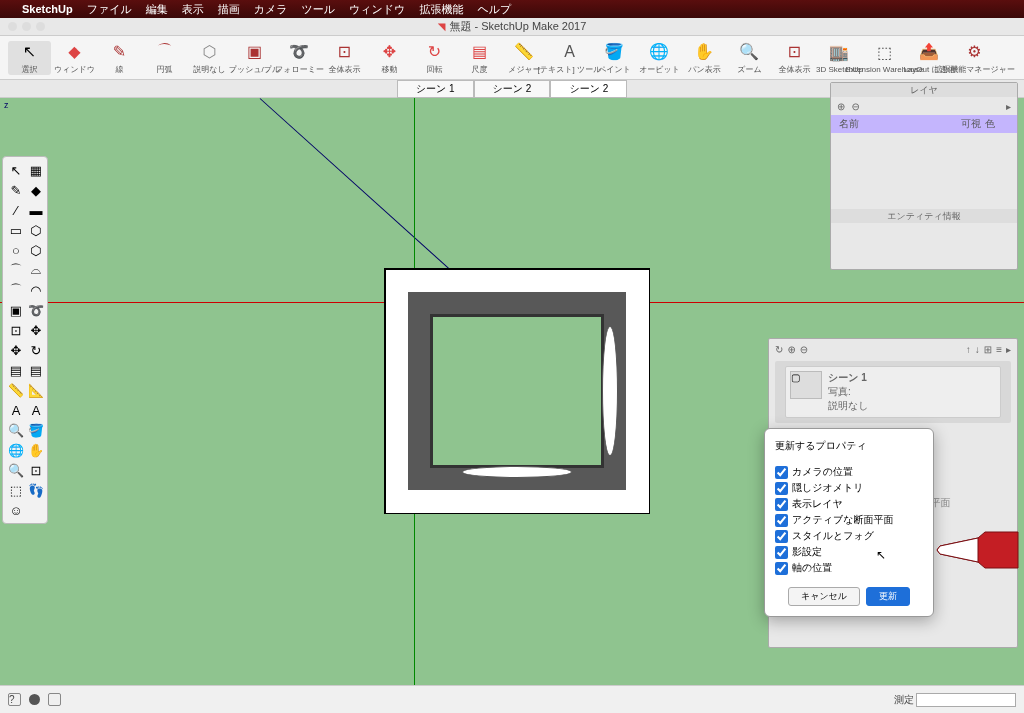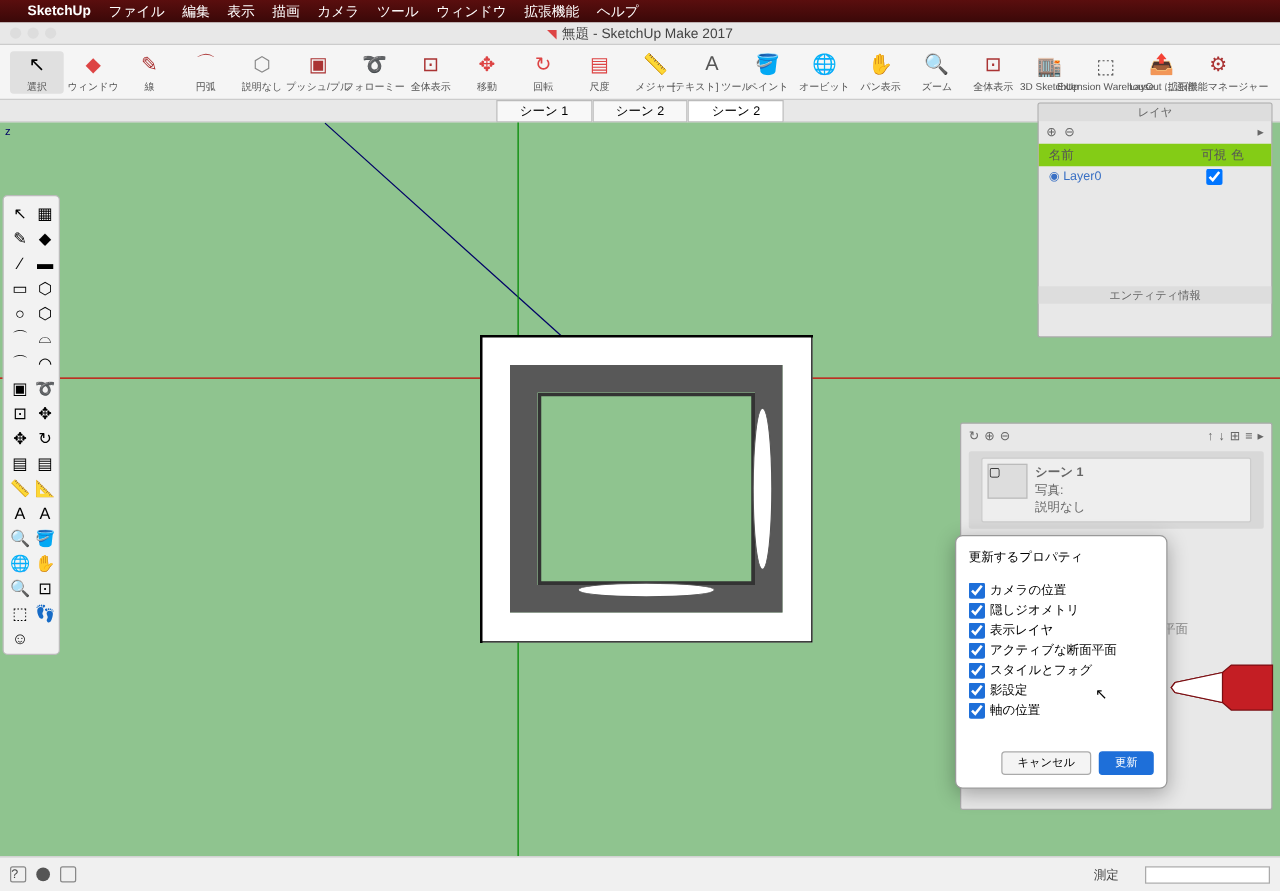--- a/index.html
+++ b/index.html
@@ -46,26 +46,26 @@
 .scene-item .thumb{width:32px;height:28px;background:#ddd;border:1px solid #bbb}
 .scene-item .info{font-size:9px;color:#666}
 .scene-item .name{font-weight:bold}
 .props{padding:4px 8px;font-size:9px;color:#888}
 .props .line{display:flex;align-items:center;gap:4px;margin:1px 0}
 .props input[type=checkbox]{width:10px;height:10px}
 .dialog{position:absolute;top:428px;right:90px;width:170px;background:#fff;border:1px solid #999;border-radius:6px;box-shadow:0 4px 16px rgba(0,0,0,0.3);padding:10px;z-index:100}
 .dialog .dtitle{font-size:10px;margin-bottom:12px}
 .dialog .opt{display:flex;align-items:center;gap:4px;margin:2px 0;font-size:9px}
 .dialog .opt input{accent-color:#1e6fd9}
-.dialog .btns{display:flex;justify-content:flex-end;gap:6px;margin-top:26px}
+.dialog .btns{display:flex;justify-content:center;gap:6px;margin-top:12px}
 .dialog button{font-size:9px;padding:2px 12px;border-radius:3px;border:1px solid #aaa;background:#f4f4f4;cursor:pointer}
 .dialog button.primary{background:#1e6fd9;color:#fff;border-color:#1e6fd9}
 .hand{position:absolute;top:520px;right:-6px;z-index:200}
 .statusbar{position:absolute;bottom:0;left:0;right:0;height:28px;background:#f0f0f0;border-top:1px solid #ccc;display:flex;align-items:center;padding:0 8px;font-size:10px;color:#444;gap:8px}
-.statusbar .msmt{margin-left:auto;display:flex;align-items:center;gap:21px}
+.statusbar .msmt{margin-left:auto;display:flex;align-items:center;gap:2px}
 .statusbar .msmt .box{width:100px;height:14px;background:#fff;border:1px solid #aaa}
 .sicon{width:13px;height:13px;border:1px solid #888;border-radius:2px}
 .ci{width:11px;height:11px;border-radius:50%;background:#555}
 svg{display:block}
 </style>
 </head>
 <body>
 
 <div class="menubar">
 <span class="apple"></span>
@@ -241,29 +241,24 @@
     <div class="tbtn"></div>
   </div>
 
 <div class="panel layers">
 <div class="panel-title">レイヤ</div>
 <div class="panel-hdr">
       <span>⊕</span>
       <span>⊖</span>
       <span style="margin-left:auto">▸</span>
     </div>
-<div class="row" style="background:#84cc16">
+<div class="row" style="background:#c4b5fd">
       <span class="c1">名前</span>
       <span class="c2">可視</span>
       <span class="c3">色</span>
-    </div>
-<div class="row">
-      <span class="c1" style="color:#3a70c4">◉ <span>Layer0</span></span>
-      <span class="c2"><input type="checkbox" checked="" style=""></span>
-      <span class="c3"><span class="swatch"></span></span>
     </div>
 <div class="panel-title" style="margin-top:76px">エンティティ情報</div>
 </div>
 
 <div class="panel scenes-panel">
 <div class="ctrl">
 <span>↻</span>
 <span>⊕</span>
 <span>⊖</span>
 <span style="flex:1"></span>

